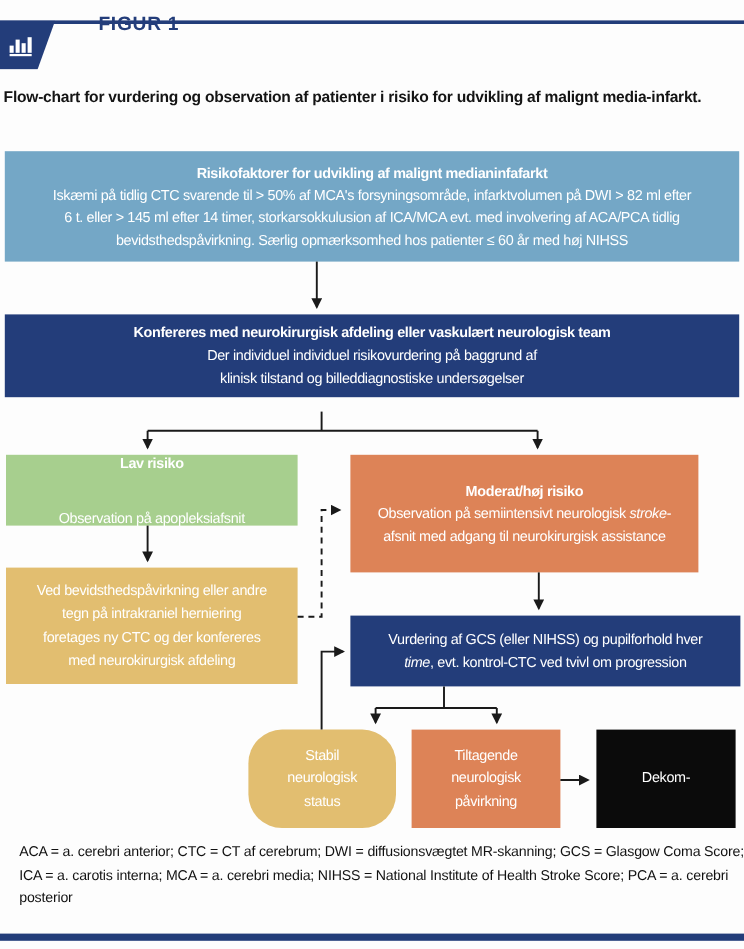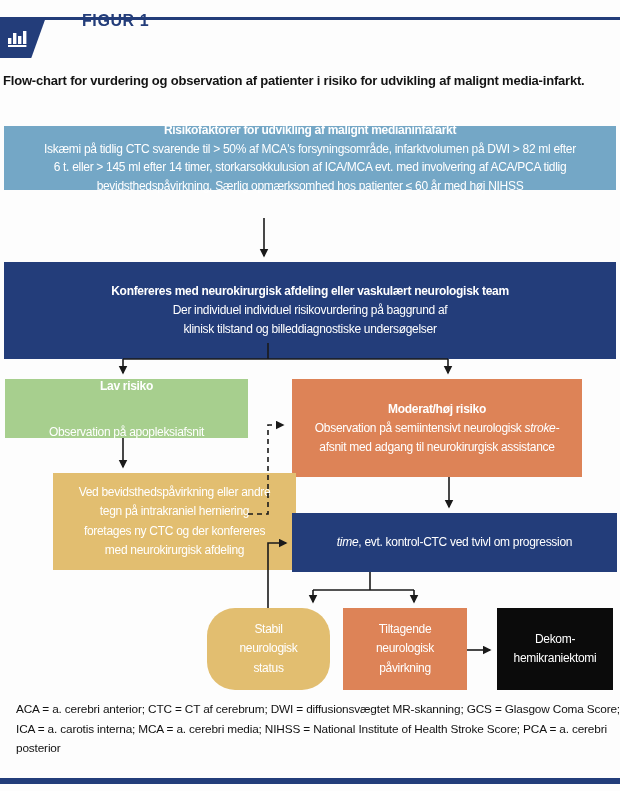--- a/index.html
+++ b/index.html
@@ -15,25 +15,25 @@
   #figure-label{position:absolute;left:54px;top:12px;font-size:16px;font-weight:700;
     color:var(--navy,#233d7a);letter-spacing:.6px;margin-left:28px;}
   #caption{position:absolute;left:3px;top:70px;width:612px;font-size:13px;font-weight:600;
     letter-spacing:-.2px;line-height:21px;color:#141414;}
   
   .fbox{position:absolute;box-sizing:border-box;color:#ffffff;text-align:center;
     font-size:12px;letter-spacing:-.3px;line-height:18px;
     display:flex;flex-direction:column;justify-content:center;padding:4px 6px;}
   .fbox .ttl{font-weight:700;}
   .it{font-style:italic;}
-  #box-risk{left:4px;top:126px;width:612px;height:64px;background:var(--steel-blue,#74a7c6);line-height:18.5px;}
-  #box-confer{left:4px;top:262px;width:612px;height:97px;background:var(--navy,#233d7a);line-height:19px;}
+  #box-risk{left:4px;top:126px;width:612px;height:92px;background:var(--steel-blue,#74a7c6);line-height:18.5px;}
+  #box-confer{left:4px;top:262px;width:612px;height:69px;background:var(--navy,#233d7a);line-height:19px;}
   #box-low{left:5px;top:379px;width:243px;height:59px;background:var(--green,#a7cf8e);gap:28px;}
   #box-moderate{left:292px;top:379px;width:290px;height:98px;background:var(--orange,#dd8357);line-height:19px;}
-  #box-herniation{left:5px;top:473px;width:243px;height:97px;background:var(--tan,#e2be70);line-height:19.5px;margin-left:48px;}
+  #box-herniation{left:5px;top:473px;width:243px;height:97px;background:var(--tan,#e2be70);line-height:19.5px;}
   #box-assess{left:292px;top:513px;width:325px;height:59px;background:var(--navy,#233d7a);line-height:19px;}
   #box-stable{left:207px;top:608px;width:123px;height:82px;background:var(--tan,#e2be70);line-height:19.5px;border-radius:28px;}
   #box-worsening{left:343px;top:608px;width:124px;height:82px;background:var(--orange,#dd8357);line-height:19.5px;}
   #box-hemi{left:497px;top:608px;width:116px;height:82px;background:var(--black-box,#0b0b0b);line-height:19.5px;}
   
   #connectors{position:absolute;left:0;top:0;width:620px;height:791px;pointer-events:none;}
   
   #footnote{position:absolute;left:16px;top:700px;width:617px;font-size:11.8px;
     letter-spacing:-.15px;line-height:19.5px;color:#111;}
   #bottom-rule{position:absolute;left:0;top:778px;width:620px;height:6px;background:var(--navy,#233d7a);}
@@ -84,38 +84,38 @@
   </div>
 
   <div class="fbox" id="box-herniation">
     <div>Ved bevidsthedspåvirkning eller andre</div>
     <div>tegn på intrakraniel herniering</div>
     <div>foretages ny CTC og der konfereres</div>
     <div>med neurokirurgisk afdeling</div>
   </div>
 
   <div class="fbox" id="box-assess">
+    <div>Vurdering af GCS (eller NIHSS) og pupilforhold hver</div>
     <div><span class="it">time</span><span>, evt. kontrol-CTC ved tvivl om progression</span></div>
   </div>
 
   <div class="fbox" id="box-stable">
     <div>Stabil</div>
     <div>neurologisk</div>
     <div>status</div>
   </div>
 
   <div class="fbox" id="box-worsening">
     <div>Tiltagende</div>
     <div>neurologisk</div>
     <div>påvirkning</div>
   </div>
 
   <div class="fbox" id="box-hemi">
     <div>Dekom-</div>
-    <div>hemikraniektomi</div>
   </div>
 
   <svg id="connectors" viewBox="0 0 620 791">
     <defs>
       <marker id="ah" markerUnits="userSpaceOnUse" markerWidth="10" markerHeight="10" refX="7.5" refY="4.5" orient="auto">
         <path d="M0 0 L9 4.5 L0 9 Z" fill="#1a1a1a"></path>
       </marker>
     </defs>
     <g stroke="#1a1a1a" stroke-width="1.6" fill="none">
 

